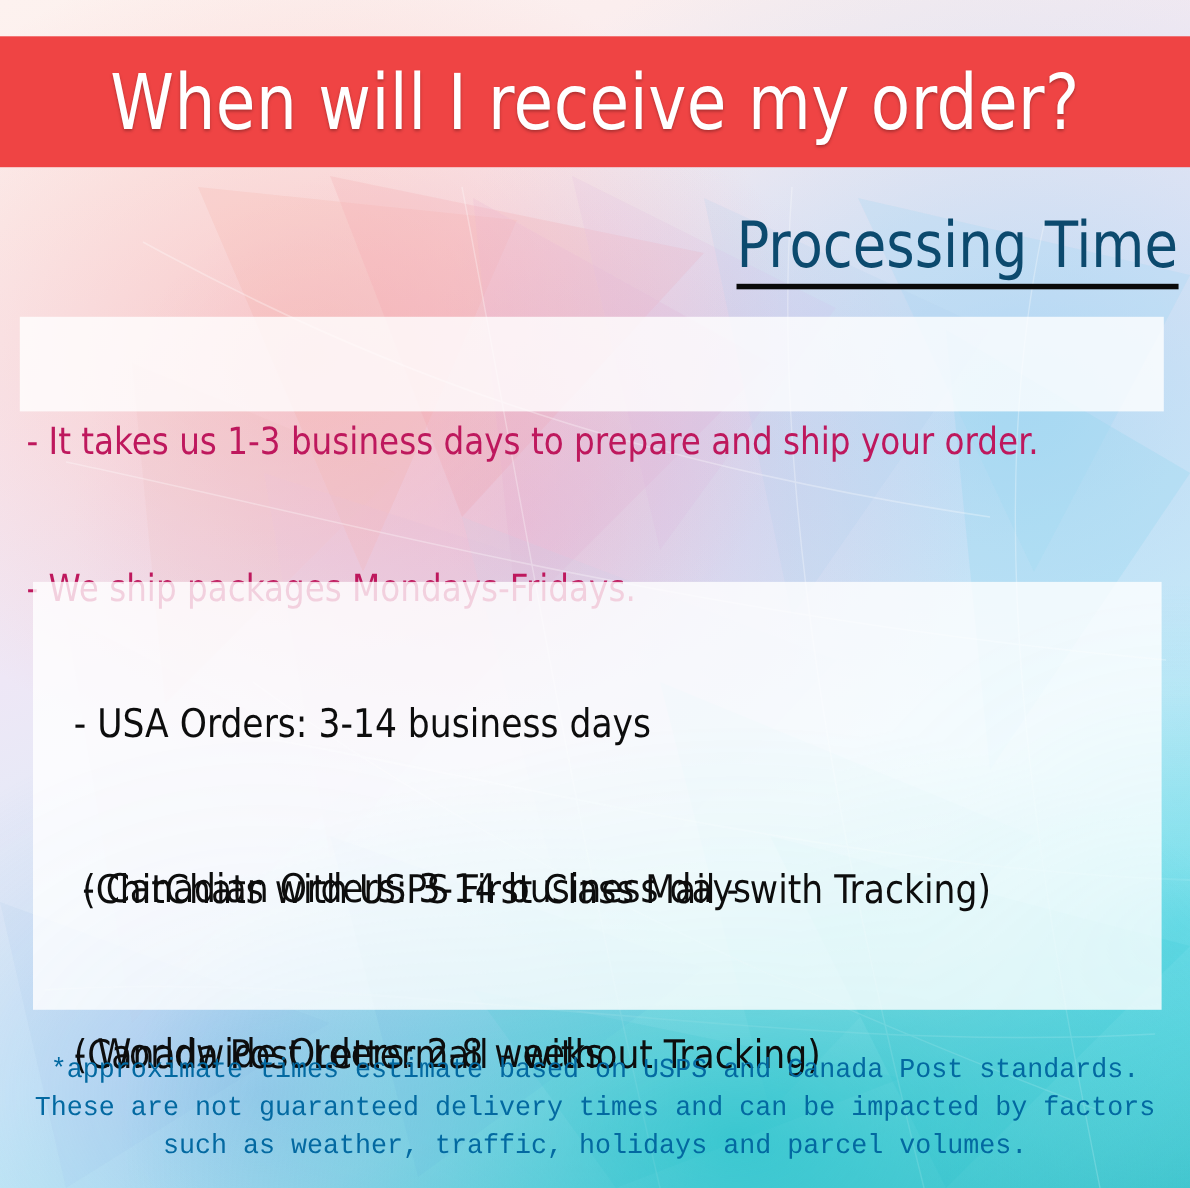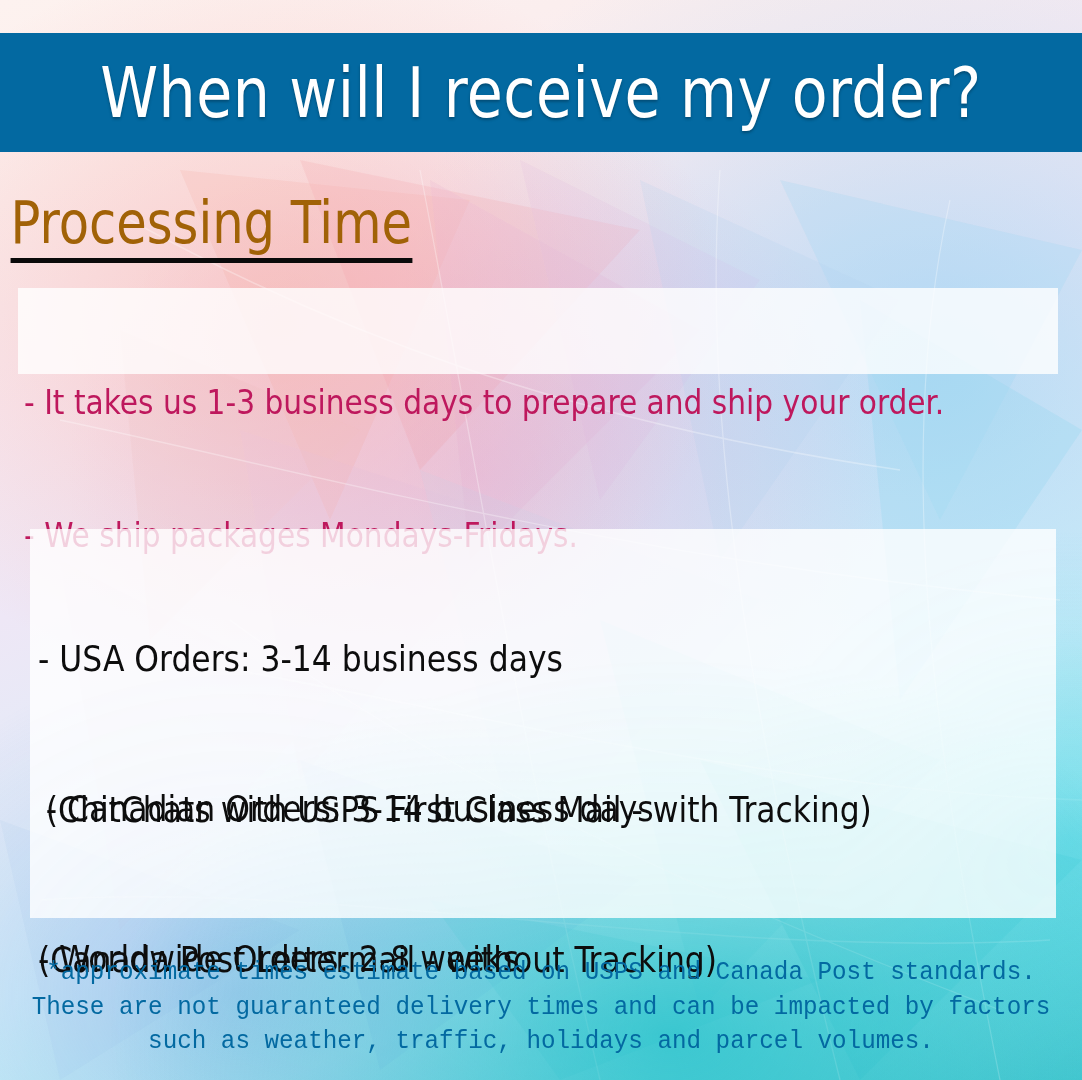--- a/index.html
+++ b/index.html
@@ -56,43 +56,43 @@
   .shards { position:absolute; inset:0; }
   .shards svg { display:block; width:1082px; height:1080px; }
 
   
   .banner {
     position: absolute;
     left: 0;
     top: 33px;
     width: 1082px;
     height: 119px;
-    background: #0369a1;
+    background: #ef4444;
     display: flex;
     align-items: center;
     justify-content: center;
     box-sizing: border-box;
   }
   .banner-title {
     color: #ffffff;
     font-family: "DejaVu Sans Condensed", "Liberation Sans Narrow", "Liberation Sans", sans-serif;
     font-size: 70px;
     line-height: 1;
     letter-spacing: 0.5px;
     white-space: nowrap;
     transform: scaleX(0.93);
     text-shadow: 0 2px 3px rgba(0,0,0,0.28);
   }
 
   
   .section-heading {
     position: absolute;
     width: 100%;
-    text-align: left;
-    color: #a16207;
+    text-align: right;
+    color: #0c4a6e;
     font-family: "DejaVu Sans Condensed", "Liberation Sans Narrow", "Liberation Sans", sans-serif;
     font-size: 58px;
     line-height: 1;
     white-space: nowrap;
   }
   .section-heading span.ul {
     border-bottom: 5px solid #0a0a0a;
     padding-bottom: 6px;
     display: inline-block;
     transform: scaleX(0.95);
@@ -133,20 +133,21 @@
   }
   #processing-lines .line { display: block; transform: scaleX(0.97); transform-origin: left center; }
 
   .ship-block {
     position: absolute;
     color: #0d0d0d;
     font-family: "DejaVu Sans Condensed", "Liberation Sans Narrow", "Liberation Sans", sans-serif;
     font-size: 36px;
     line-height: 1.40;
     white-space: pre;
+    margin-left: 29px;
   }
   .ship-block .line { display: block; transform: scaleX(0.97); transform-origin: left center; }
   .ship-block .indent { padding-left: 8px; }
 
   #ship-usa        { left: 38px; top: 533px; }
   #ship-canada     { left: 38px; top: 683px; }
   #ship-worldwide  { left: 38px; top: 833px; }
 
   
   #footer-note {

